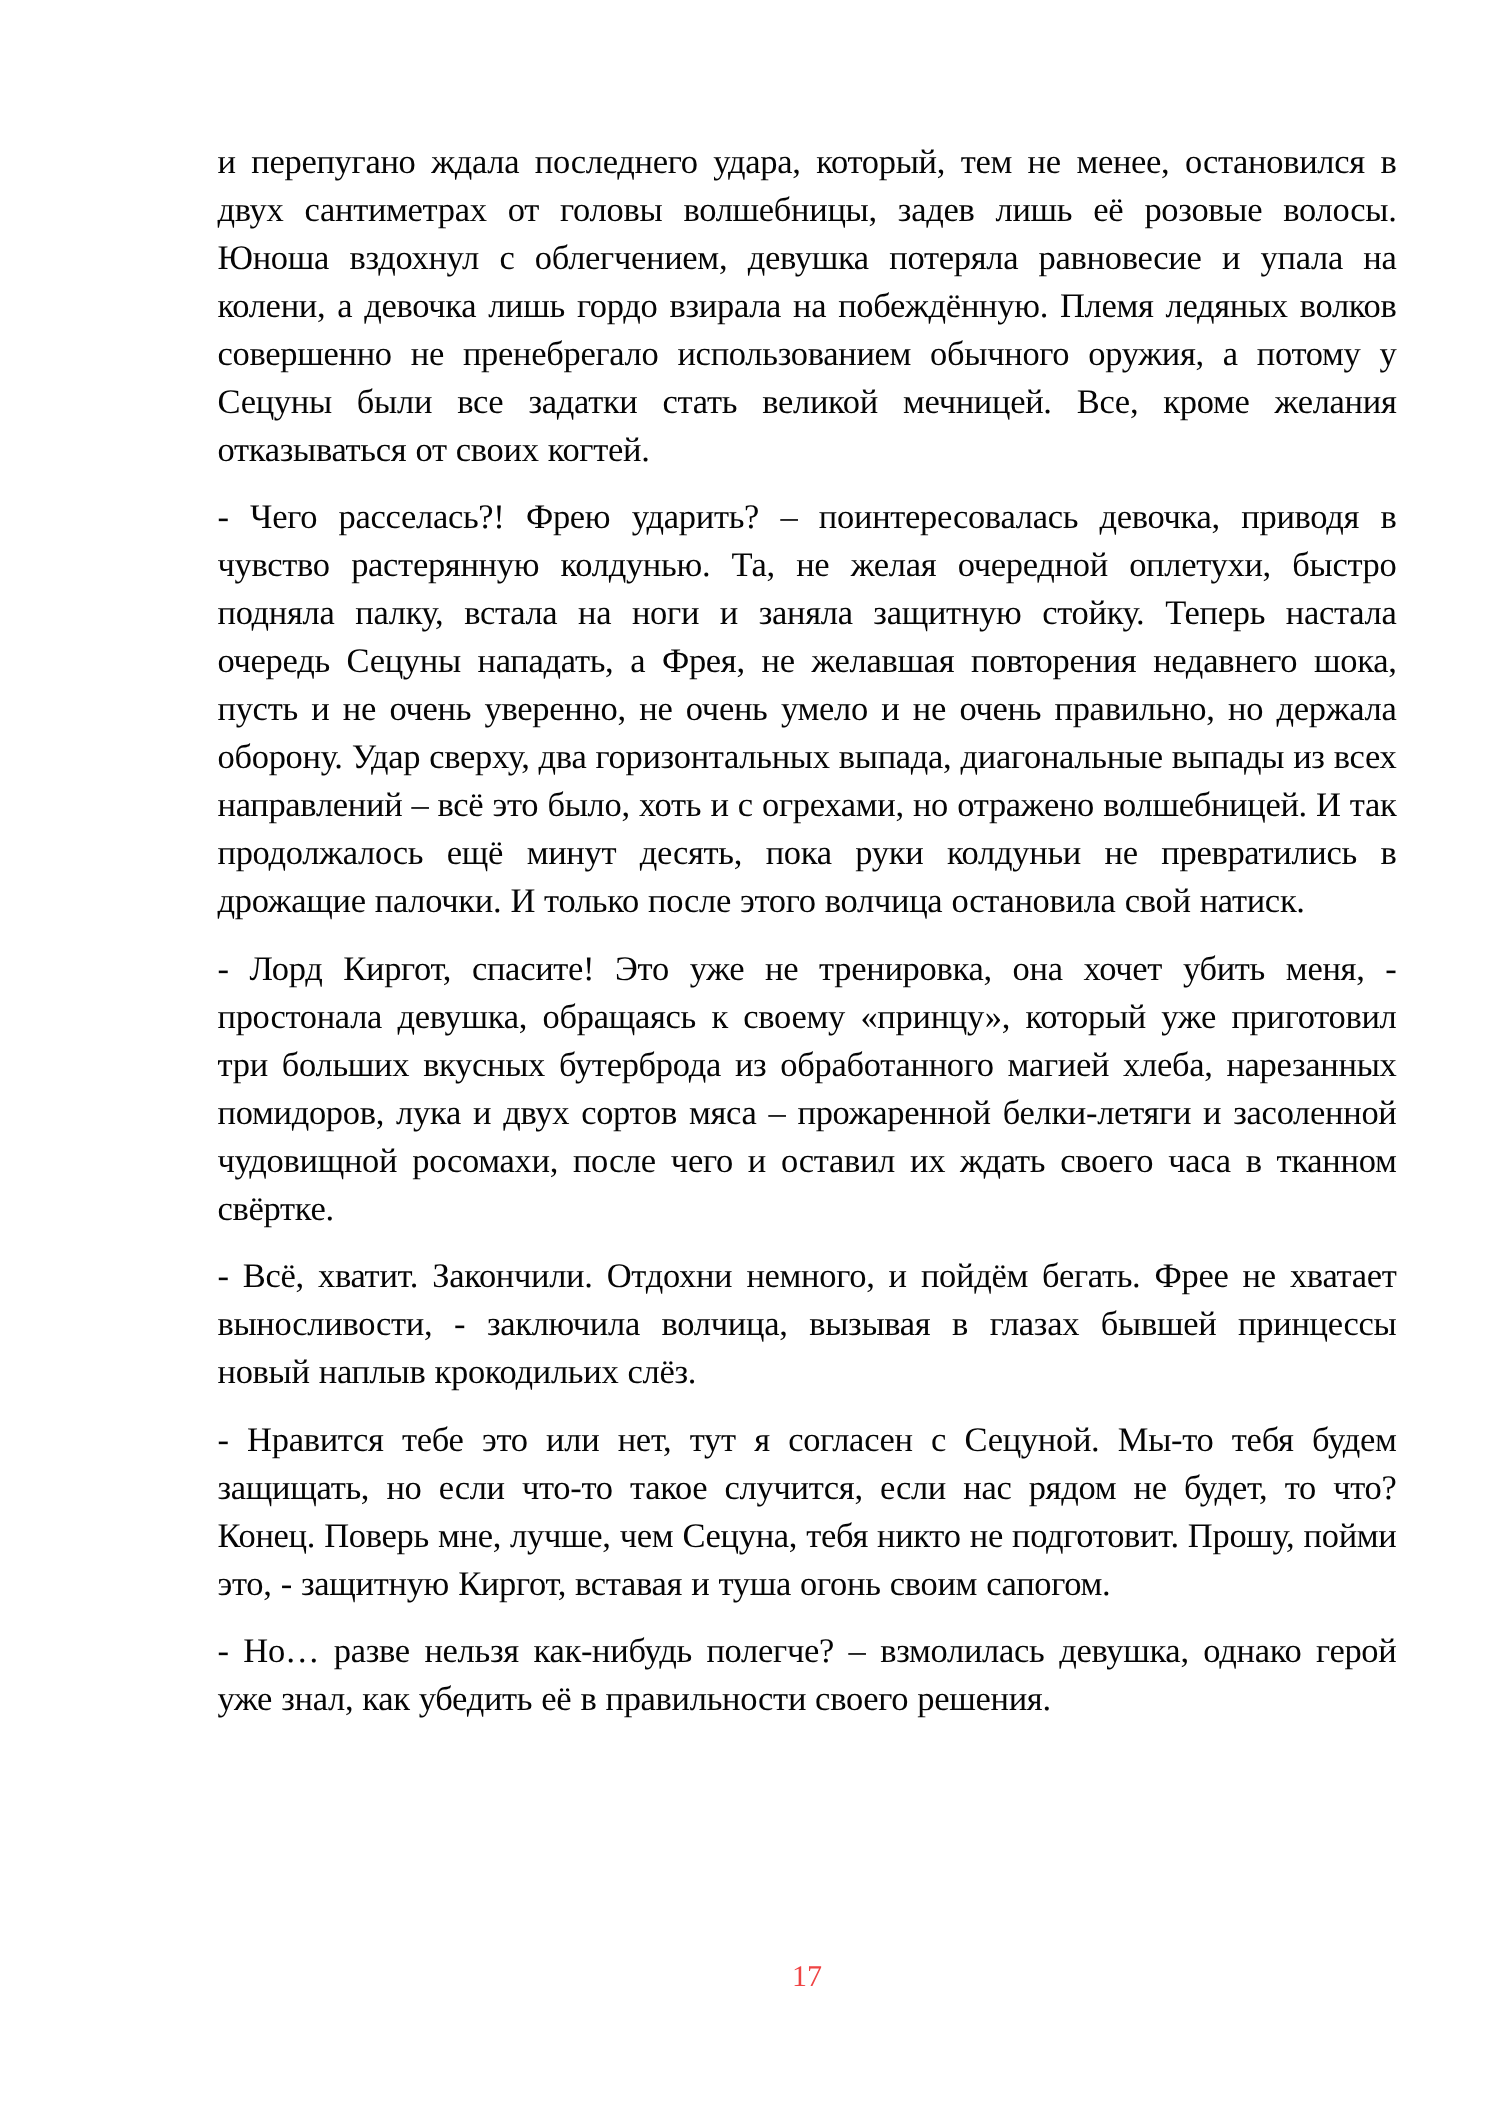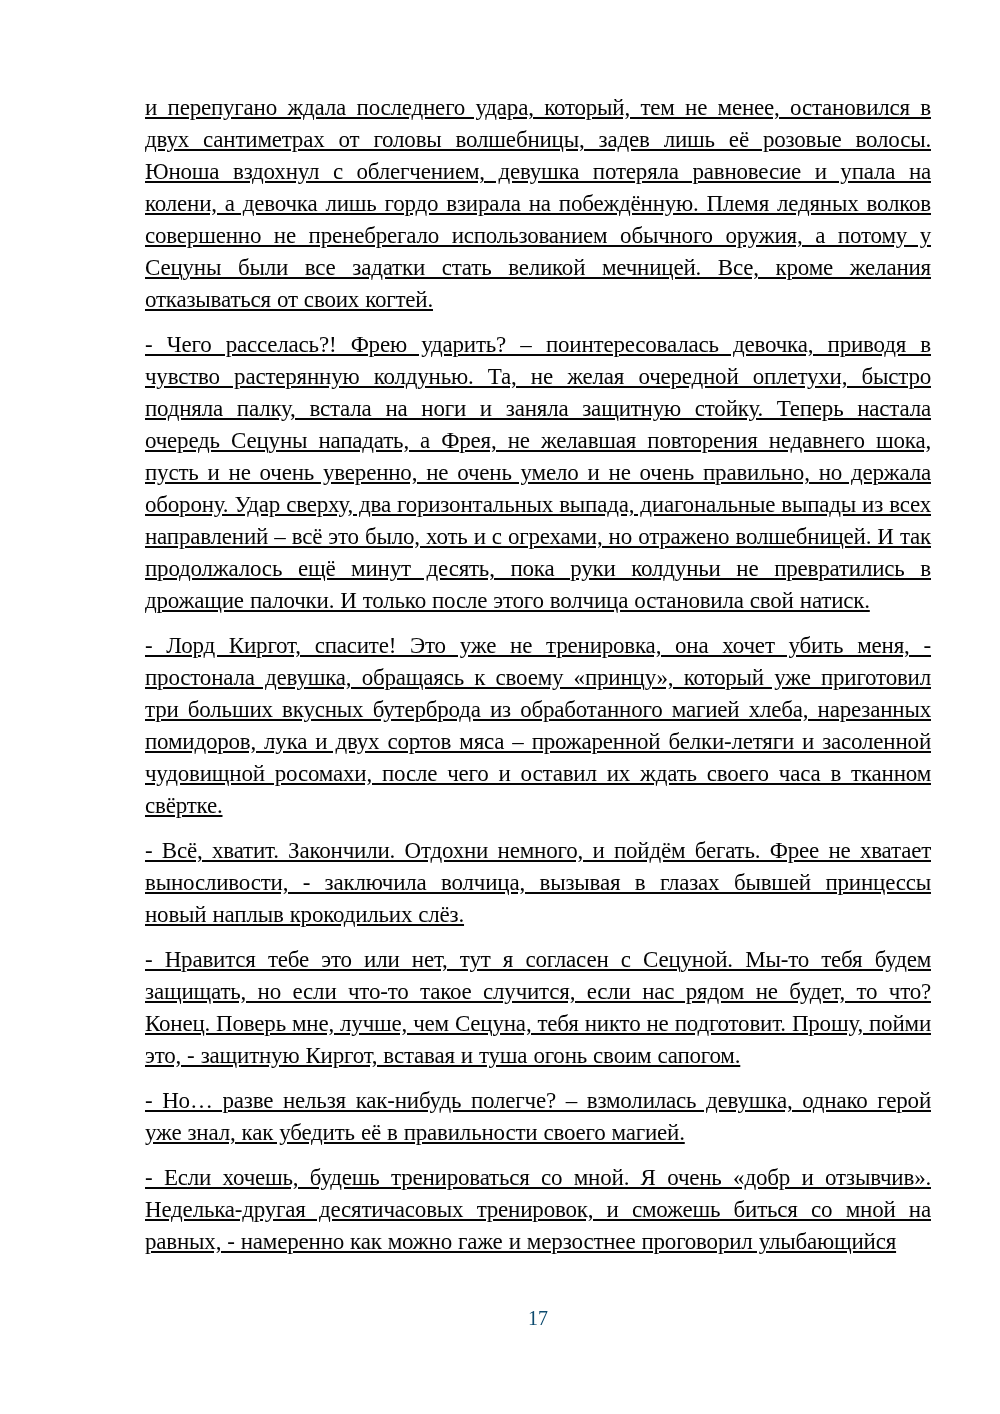--- a/index.html
+++ b/index.html
@@ -20,49 +20,47 @@
     width: 1000px;
     height: 1414px;
     background: #ffffff;
     color: #050505;
   }
   .text-column {
     position: absolute;
     left: 145px;
     top: 92px;
     width: 786px;
-    text-decoration: underline;
   }
   .text-column p {
     margin: 0 0 13px 0;
     font-size: 23px;
     line-height: 32px;
     text-align: justify;
     letter-spacing: -0.2px;
     word-spacing: 0.5px;
     color: #050505;
   }
   .page-number {
     position: absolute;
     top: 1306px;
     left: 145px;
     width: 786px;
     text-align: center;
     font-size: 20px;
     line-height: 24px;
-    color: #0c4a6e;
+    color: #ef4444;
   }
 </style>
 </head>
 <body>
 
 <div class="page">
   <div class="text-column">
     <p>и перепугано ждала последнего удара, который, тем не менее, остановился в двух сантиметрах от головы волшебницы, задев лишь её розовые волосы. Юноша вздохнул с облегчением, девушка потеряла равновесие и упала на колени, а девочка лишь гордо взирала на побеждённую. Племя ледяных волков совершенно не пренебрегало использованием обычного оружия, а потому у Сецуны были все задатки стать великой мечницей. Все, кроме желания отказываться от своих когтей.</p>
     <p>- Чего расселась?! Фрею ударить? – поинтересовалась девочка, приводя в чувство растерянную колдунью. Та, не желая очередной оплетухи, быстро подняла палку, встала на ноги и заняла защитную стойку. Теперь настала очередь Сецуны нападать, а Фрея, не желавшая повторения недавнего шока, пусть и не очень уверенно, не очень умело и не очень правильно, но держала оборону. Удар сверху, два горизонтальных выпада, диагональные выпады из всех направлений – всё это было, хоть и с огрехами, но отражено волшебницей. И так продолжалось ещё минут десять, пока руки колдуньи не превратились в дрожащие палочки. И только после этого волчица остановила свой натиск.</p>
     <p>- Лорд Киргот, спасите! Это уже не тренировка, она хочет убить меня, - простонала девушка, обращаясь к своему «принцу», который уже приготовил три больших вкусных бутерброда из обработанного магией хлеба, нарезанных помидоров, лука и двух сортов мяса – прожаренной белки-летяги и засоленной чудовищной росомахи, после чего и оставил их ждать своего часа в тканном свёртке.</p>
     <p>- Всё, хватит. Закончили. Отдохни немного, и пойдём бегать. Фрее не хватает выносливости, - заключила волчица, вызывая в глазах бывшей принцессы новый наплыв крокодильих слёз.</p>
     <p>- Нравится тебе это или нет, тут я согласен с Сецуной. Мы-то тебя будем защищать, но если что-то такое случится, если нас рядом не будет, то что? Конец. Поверь мне, лучше, чем Сецуна, тебя никто не подготовит. Прошу, пойми это, - защитную Киргот, вставая и туша огонь своим сапогом.</p>
-    <p>- Но… разве нельзя как-нибудь полегче? – взмолилась девушка, однако герой уже знал, как убедить её в правильности своего магией.</p>
-    <p>- Если хочешь, будешь тренироваться со мной. Я очень «добр и отзывчив». Неделька-другая десятичасовых тренировок, и сможешь биться со мной на равных, - намеренно как можно гаже и мерзостнее проговорил улыбающийся</p>
+    <p>- Но… разве нельзя как-нибудь полегче? – взмолилась девушка, однако герой уже знал, как убедить её в правильности своего решения.</p>
   </div>
   <div class="page-number">17</div>
 </div>
 
 </body></html>

